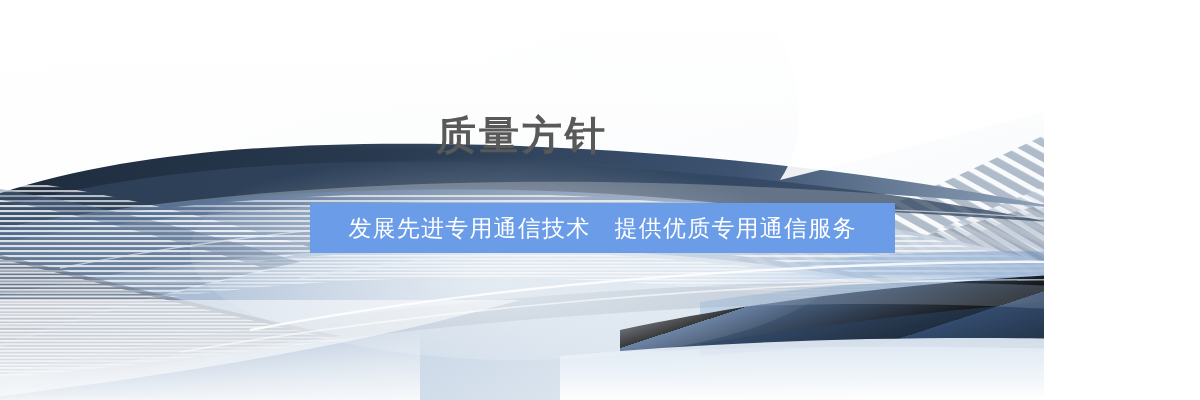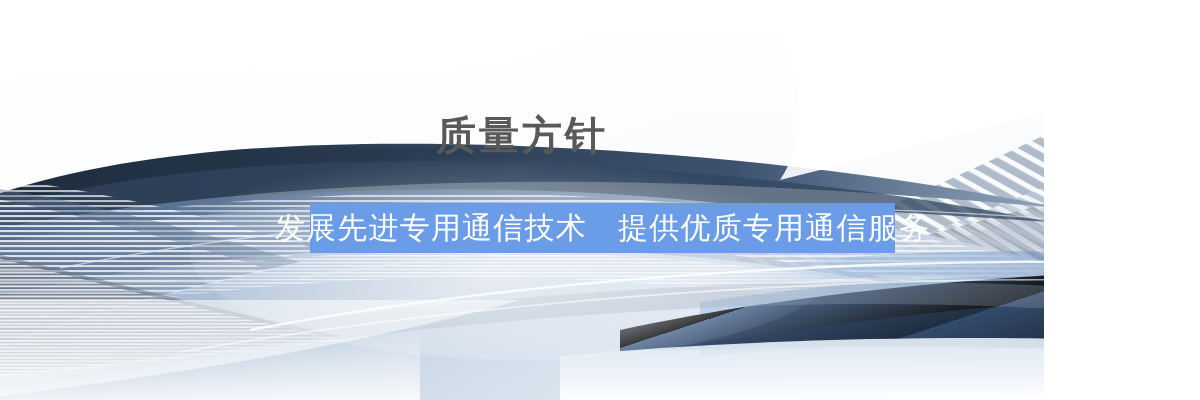--- a/index.html
+++ b/index.html
@@ -53,21 +53,21 @@
     width: 585px;
     height: 50px;
     background: #6b9ce8;
     display: flex;
     align-items: center;
     justify-content: center;
   }
 
   .slogan-text {
     color: #ffffff;
-    font-size: 30px;
+    font-size: 23px;
     font-weight: normal;
     letter-spacing: 1.2px;
     white-space: nowrap;
     line-height: 1;
   }
 </style>
 </head>
 <body>
 
 <div class="banner">

